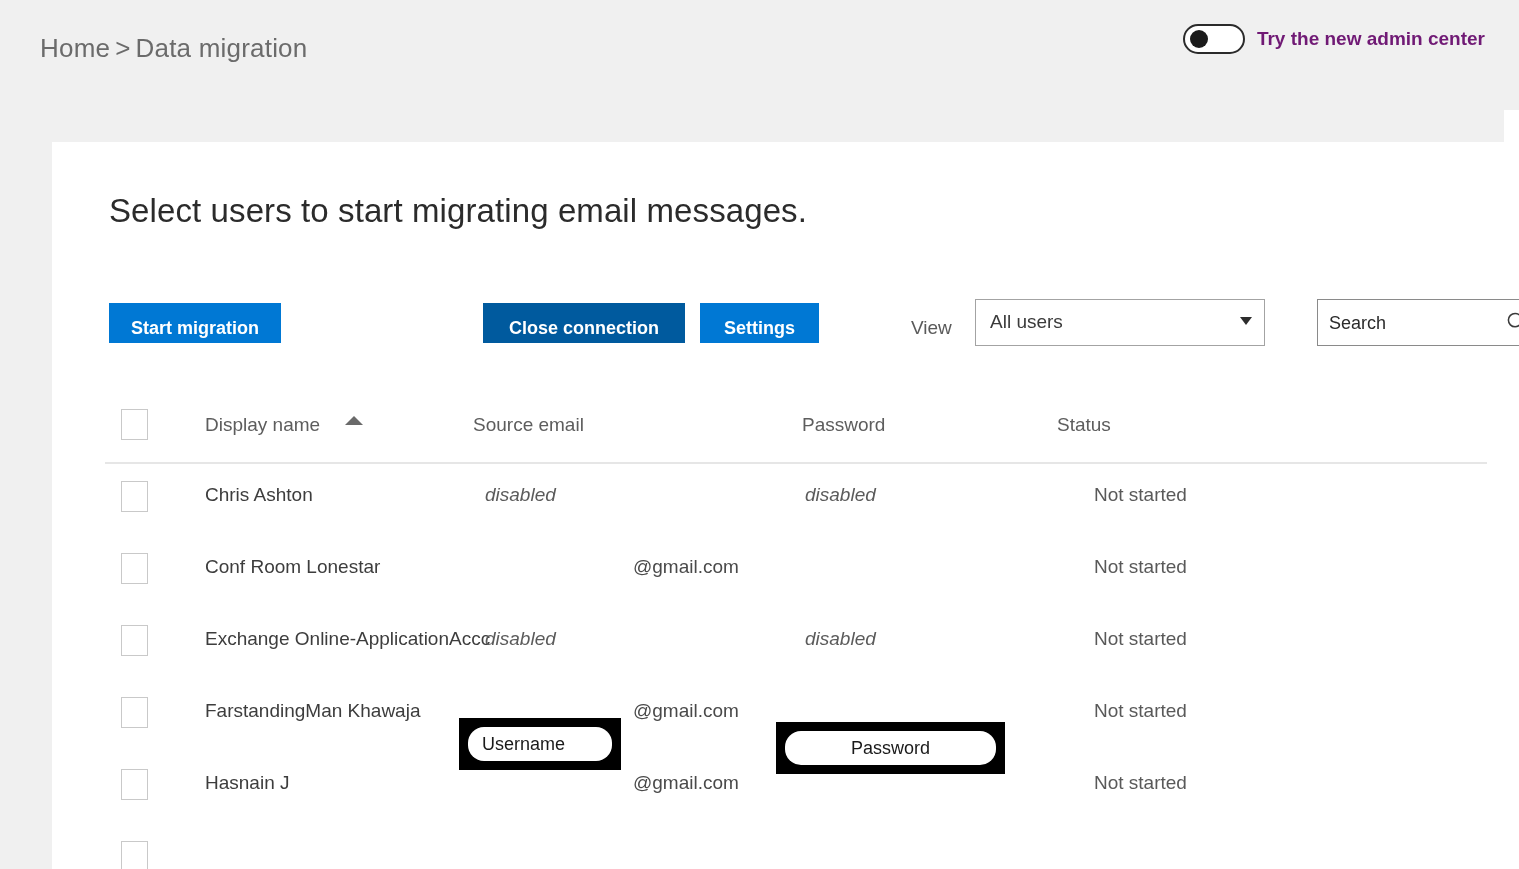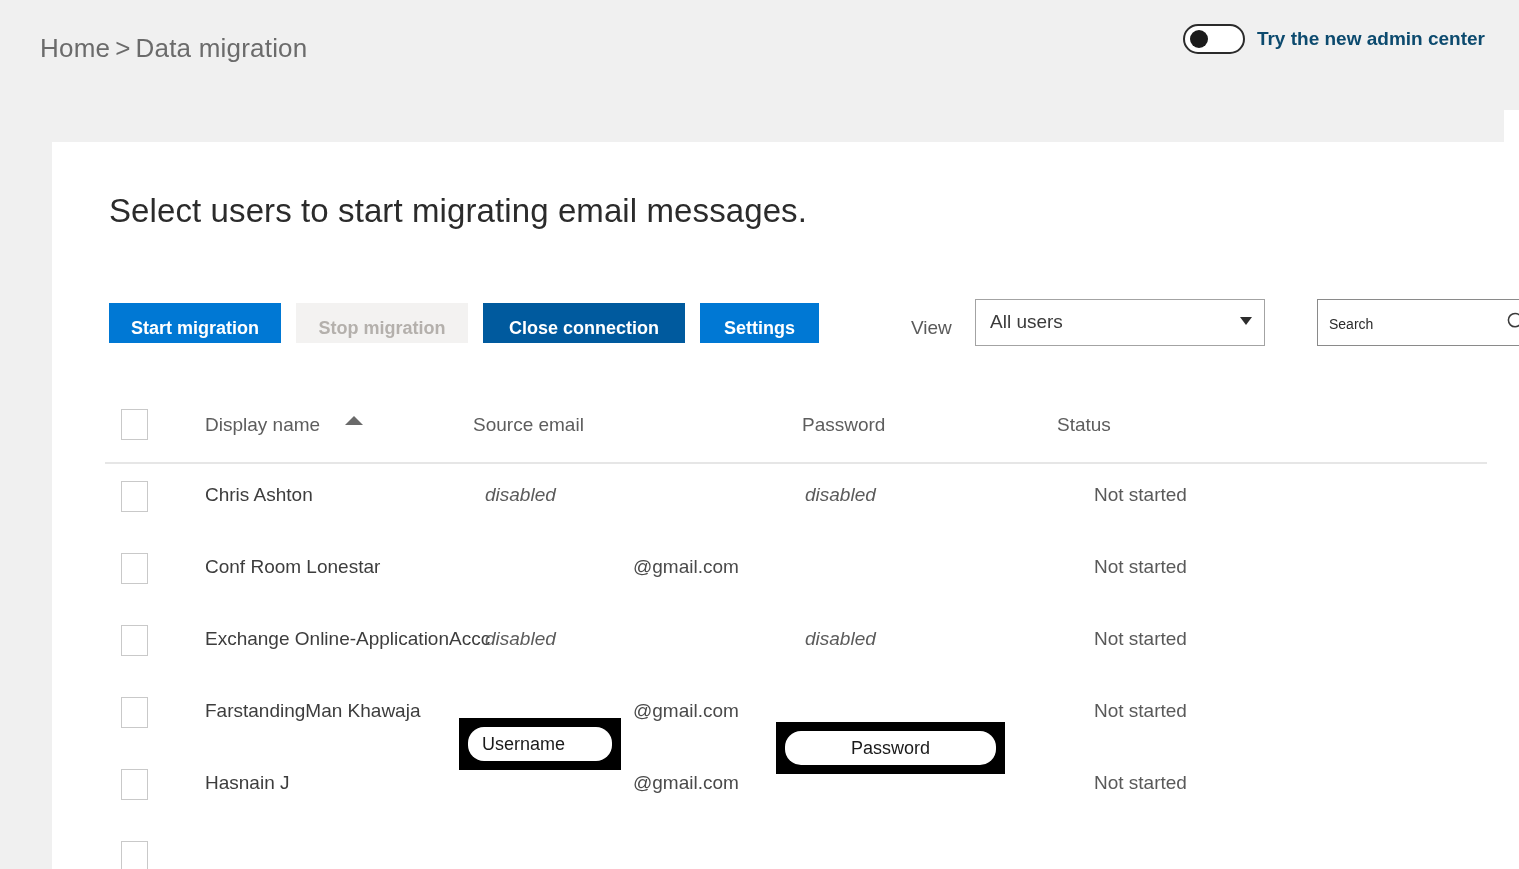--- a/index.html
+++ b/index.html
@@ -61,21 +61,21 @@
     width: 18px;
     height: 18px;
     border-radius: 50%;
     background: #1b1b1b;
     top: 4px;
     left: 5px;
   }
   .admin-toggle-label {
     font-size: 19px;
     font-weight: bold;
-    color: #0c4a6e;
+    color: #701a75;
     white-space: nowrap;
   }
 
   
   .right-gutter {
     position: absolute;
     right: 0;
     top: 110px;
     width: 15px;
     height: 33px;
@@ -186,21 +186,21 @@
     box-sizing: border-box;
   }
   .searchbox input {
     position: absolute;
     left: 9px;
     top: 0;
     width: 160px;
     height: 45px;
     border: none;
     outline: none;
-    font-size: 14px;
+    font-size: 18px;
     color: #b91c1c;
     font-family: "Liberation Sans", sans-serif;
     font-weight: 300;
     background: transparent;
   }
   .searchbox input::placeholder { color: #2b2b2b; opacity: 1; }
   .search-icon {
     position: absolute;
     right: 12px;
     top: 11px;
@@ -339,21 +339,20 @@
 </div>
 <div class="right-gutter"></div>
 <div class="left-rail"></div>
 
 <div class="panel">
 
   <div class="page-title">Select users to start migrating email messages.</div>
 
   <div class="commandbar">
     <button class="cmd-btn cmd-start">Start migration</button>
-    <button class="cmd-btn cmd-stop">Stop migration</button>
     <button class="cmd-btn cmd-close">Close connection</button>
     <button class="cmd-btn cmd-settings">Settings</button>
 
     <div class="view-label">View</div>
     <div class="view-select">
       <div class="sel-value">All users</div>
       <div class="sel-caret"></div>
     </div>
 
     <div class="searchbox">

